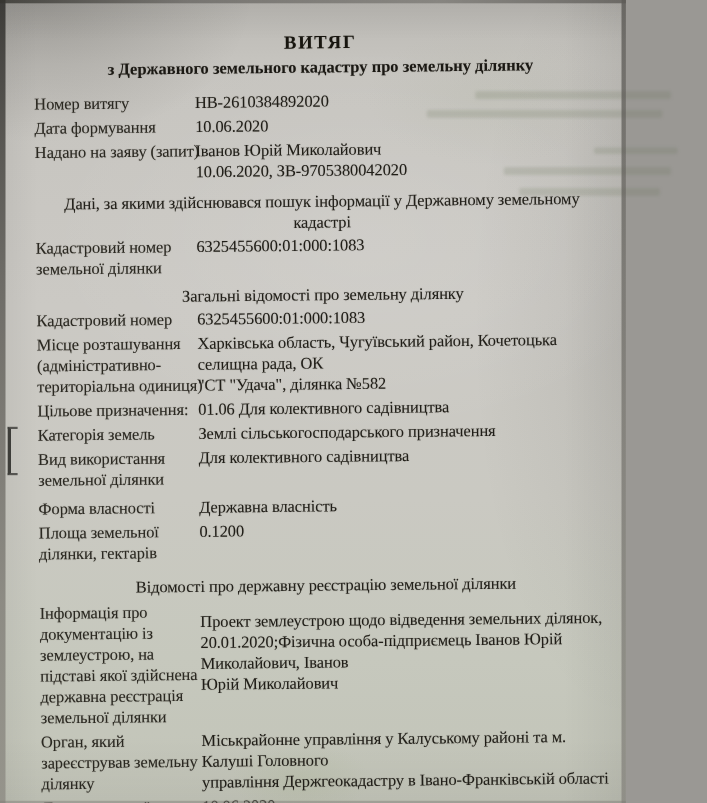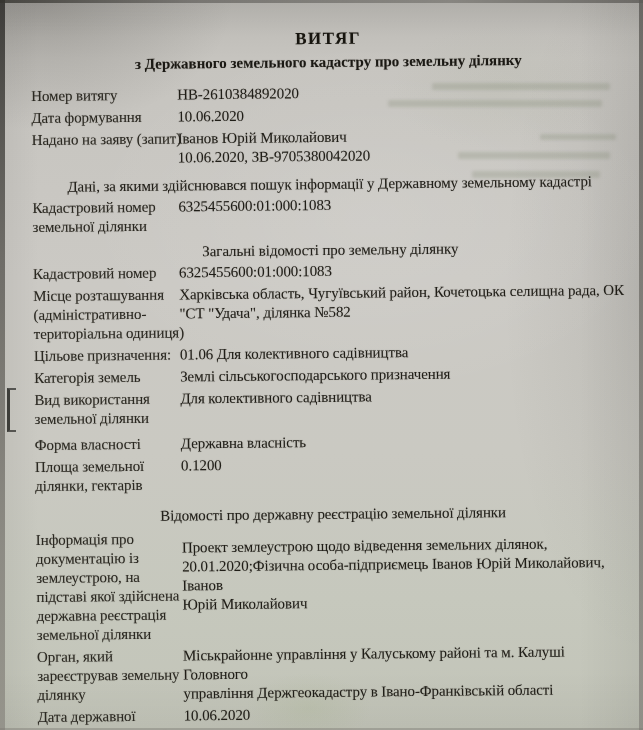--- a/index.html
+++ b/index.html
@@ -3,21 +3,21 @@
 <meta charset="utf-8">
 <style>
   html,body{
     margin:0; padding:0;
     width:643px; height:730px;
     overflow:hidden;
     background:#9a9894;
   }
   .photo{
     position:relative;
-    width:643px; height:730px;
+    width:569px; height:730px;
     font-family:"Liberation Serif","DejaVu Serif",serif;
     color:#24221c;
     background:
       radial-gradient(420px 260px at 58% 30%, rgba(255,255,255,.10), transparent 70%),
       radial-gradient(300px 200px at 6% 0%, rgba(30,28,25,.20), transparent 65%),
       radial-gradient(200px 520px at 100% 40%, rgba(40,40,36,.08), transparent 70%),
       linear-gradient(180deg,#bab8b3 0%,#c6c4bf 8%,#cbc9c4 38%,#cac9c2 62%,#c6c8bd 82%,#c2c4b8 100%);
   }
   .texture{
     position:absolute; inset:0; pointer-events:none;

